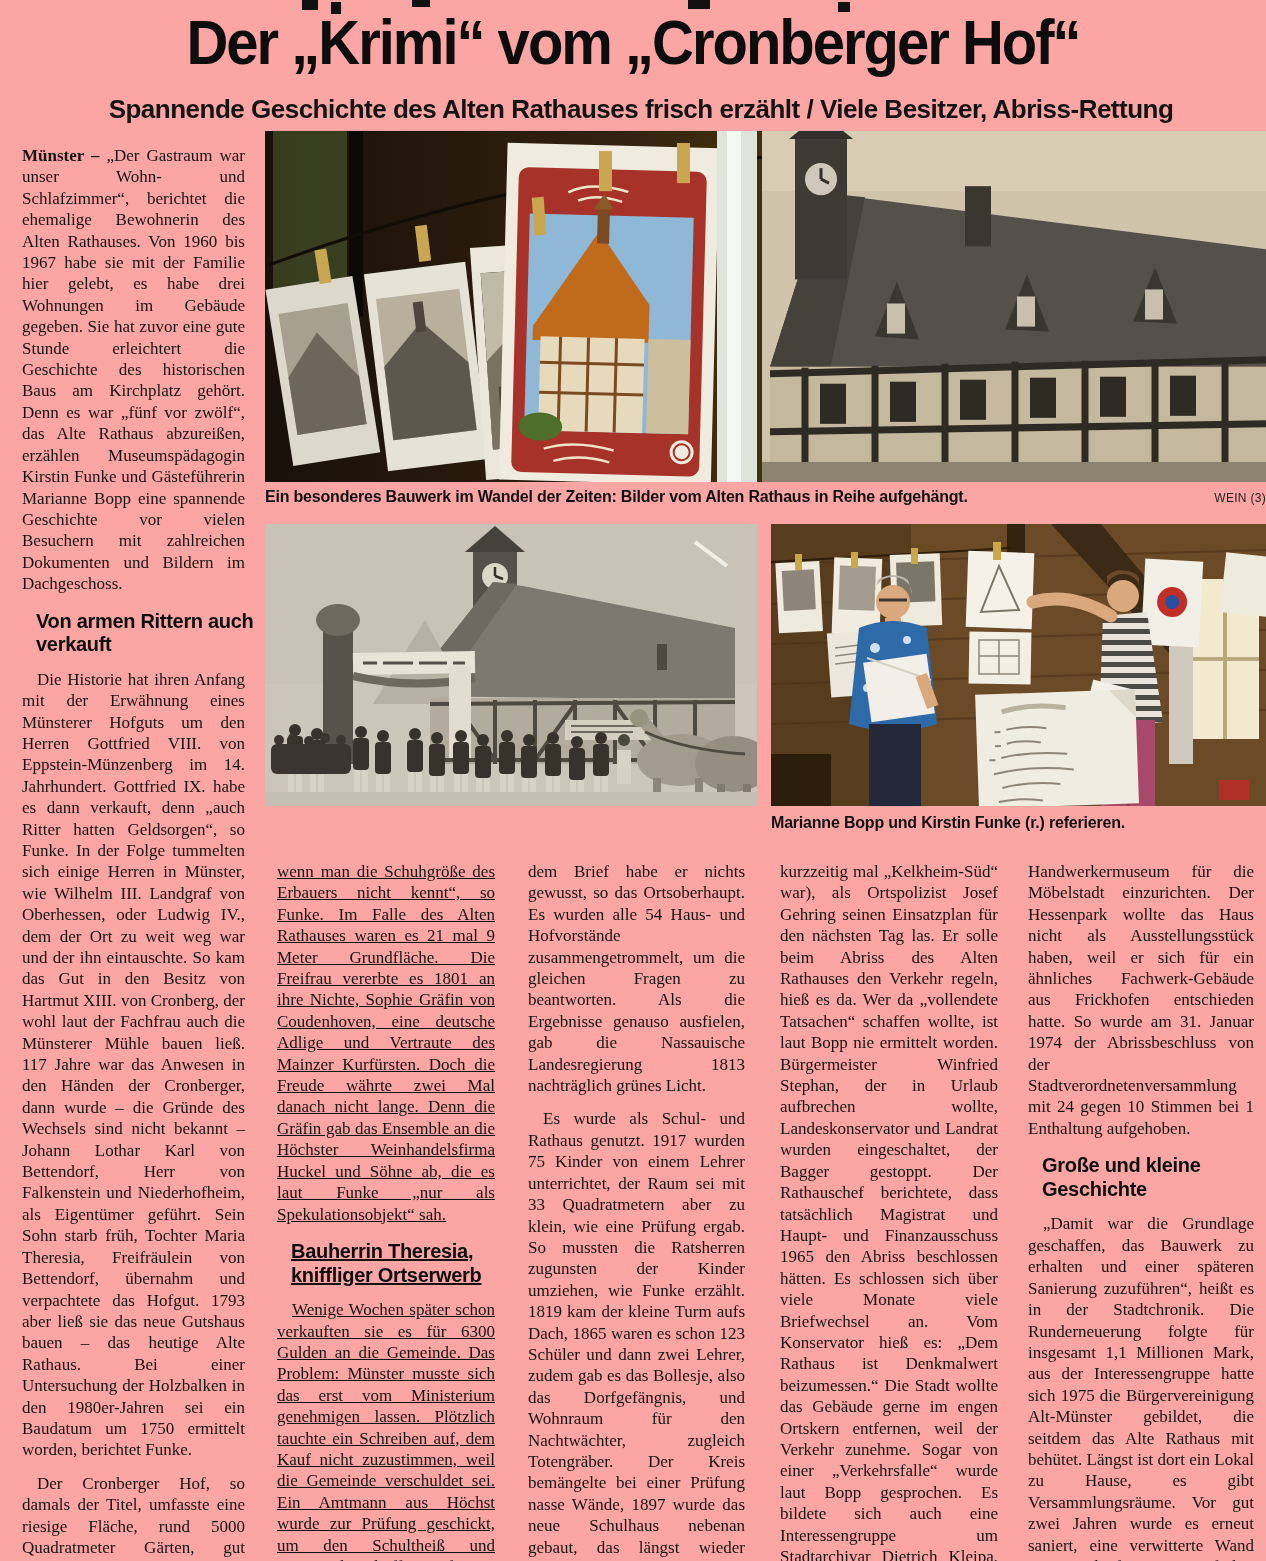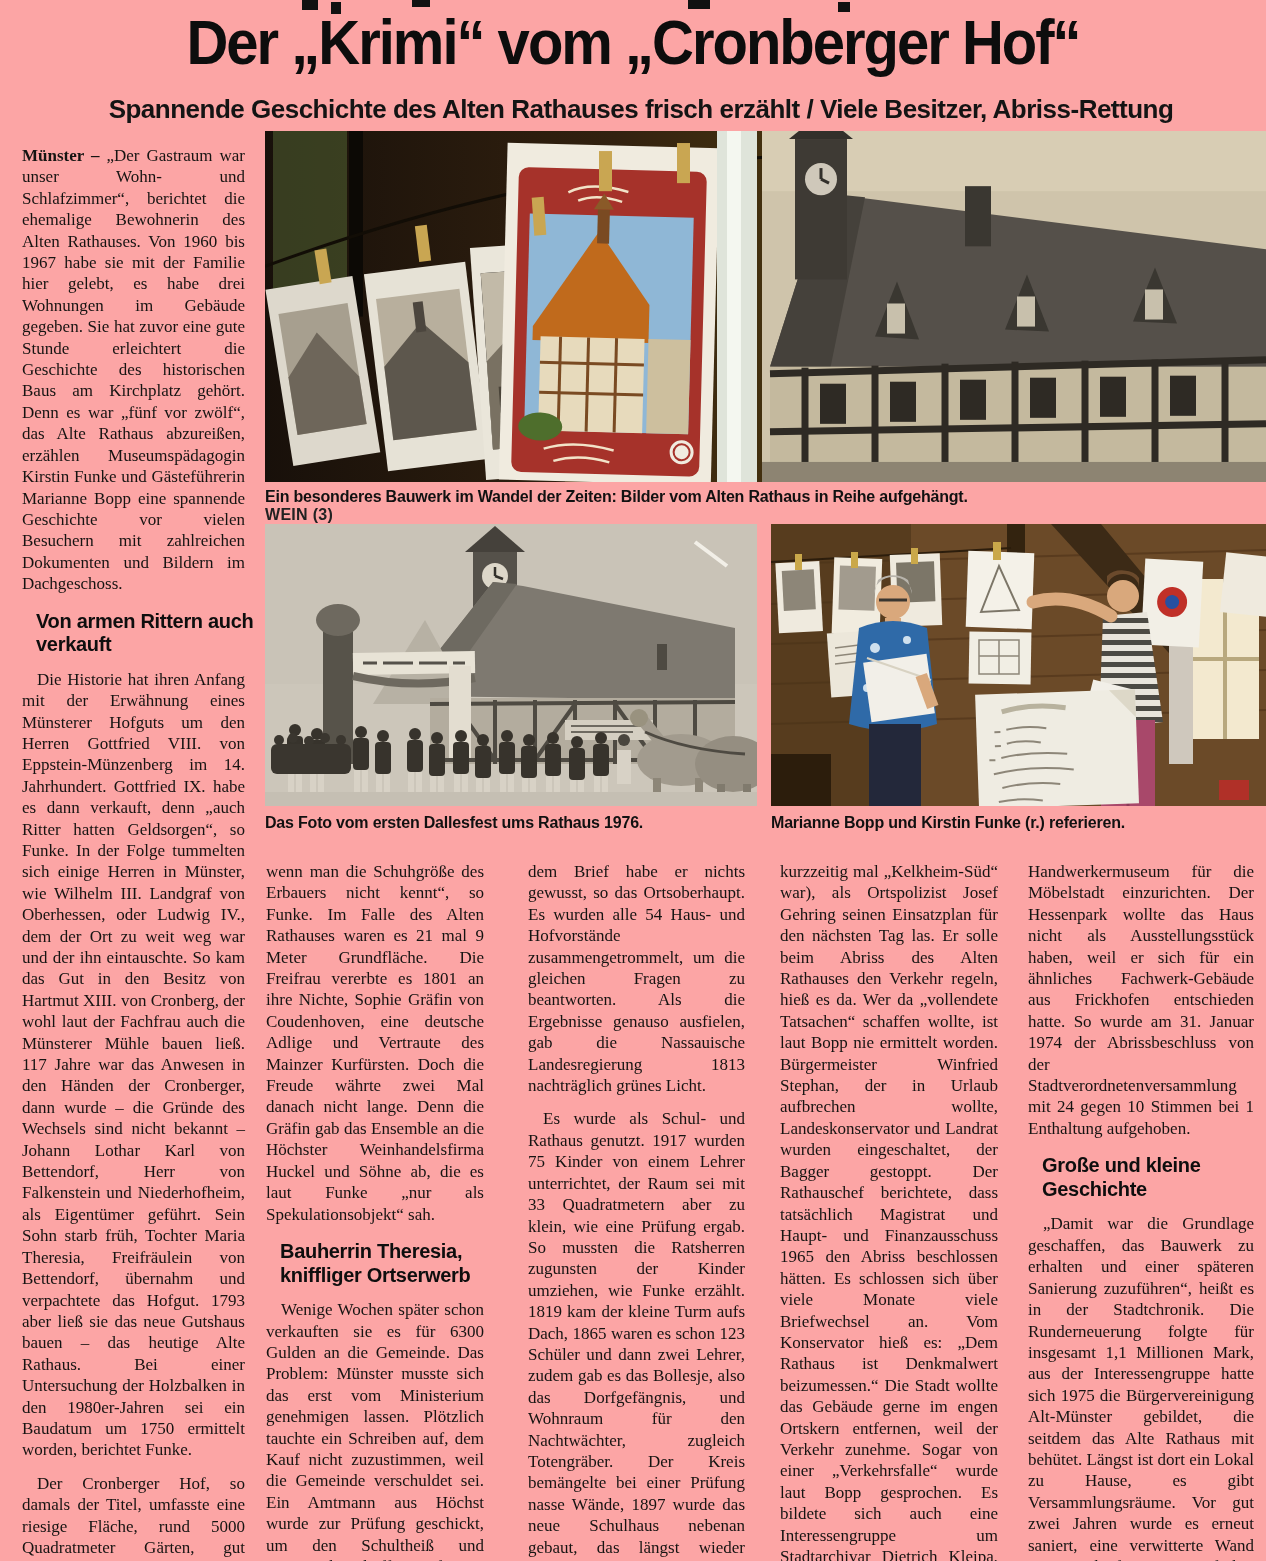--- a/index.html
+++ b/index.html
@@ -29,38 +29,38 @@
   .col h2.subhead {
     font-family:"Liberation Sans", sans-serif; font-weight:700;
     font-size:20px; line-height:1.18; letter-spacing:-0.3px;
     margin:15px 0 11px 0; padding-left:26px; color:#0e0e0e; text-align:left;
   }
   .col strong { font-weight:700; }
   .sig { font-family:"Liberation Sans", sans-serif; font-size:20px; color:#555; padding-left:16px; }
 
   .col1 { left:10px;  top:133px; width:247px; bottom:0; }
   .bcol { top:849px; height:712px; }
-  .col2 { left:254px;  width:242px; }
+  .col2 { left:265px;  width:242px;text-decoration:underline; }
   .col3 { left:516px;  width:241px; }
   .col4 { left:768px;  width:242px; }
   .col5 { left:1016px; width:250px; }
 
   .photo { position:absolute; overflow:hidden; background:#222; }
   .photo svg { display:block; width:100%; height:100%; }
   .photo-top  { left:265px; top:131px; width:1001px; height:351px; }
   .photo-dall { left:265px; top:524px; width:492px;  height:282px; }
   .photo-ref  { left:771px; top:524px; width:495px;  height:282px; }
 
   .caption {
     position:absolute; font-family:"Liberation Sans", sans-serif;
-    font-weight:700; font-size:16px; letter-spacing:-0.2px; color:#111;flex-direction:column;
+    font-weight:700; font-size:16px; letter-spacing:-0.2px; color:#111;
   }
   .cap-top { left:265px; top:488px; width:1001px; display:flex;
              justify-content:space-between; align-items:baseline; }
-  .credit { font-size:16px; font-weight:700; color:#222; letter-spacing:0.3px; }
+  .credit { font-size:12px; font-weight:400; color:#222; letter-spacing:0.3px; }
   .cap-dall { left:265px; top:814px; width:492px; }
   .cap-ref  { left:771px; top:814px; width:495px; }
 </style>
 </head>
 <body>
 
 <div class="page">
 
   <div class="artifact" style="left:302px;top:0;width:16px;height:10px"></div>
   <div class="artifact" style="left:331px;top:2px;width:10px;height:12px"></div>
@@ -294,21 +294,20 @@
         <rect x="388" y="254" width="8" height="26" fill="#8d8678"></rect>
           <rect x="430" y="254" width="8" height="26" fill="#8d8678"></rect>
         <ellipse cx="468" cy="240" rx="38" ry="28" fill="#958e81"></ellipse>
         <rect x="452" y="260" width="8" height="22" fill="#807a6d"></rect>
           <rect x="478" y="260" width="8" height="22" fill="#807a6d"></rect>
         <path d="M380,208 q40,18 100,22" stroke="#4e4a42" stroke-width="3" fill="none"></path>
       </g>
       <rect y="268" width="492" height="14" fill="#c5bfb3"></rect>
     </svg>
   </div>
-  <div class="caption cap-dall">Das Foto vom ersten Dallesfest ums Rathaus 1976.</div>
 
   <div class="photo photo-ref">
     <svg viewBox="0 0 495 282" preserveAspectRatio="none">
       <defs>
         <pattern id="stripes" width="8" height="11" patternUnits="userSpaceOnUse">
           <rect width="8" height="11" fill="#e9e5dc"></rect>
             <rect y="6" width="8" height="5" fill="#4c4a44"></rect>
         </pattern>
       </defs>
       <rect width="495" height="282" fill="#6b4a28"></rect>

